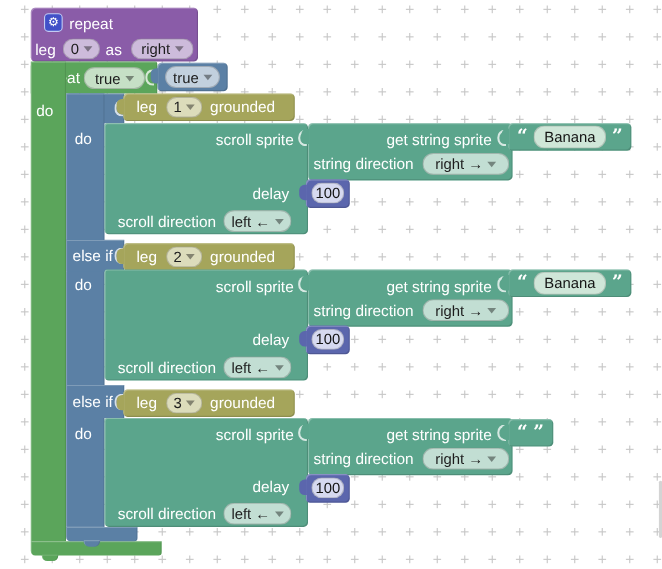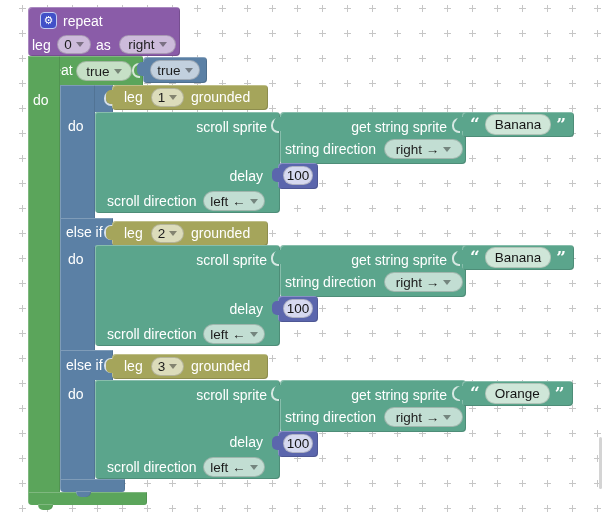--- a/index.html
+++ b/index.html
@@ -694,21 +694,20 @@
     <span class="qfld" style="background:#cfe6d8;">Banana</span>
     <span class="qmark">”</span>
   </div>
   <div class="quoteblk tab" style="left:462px;top:245px;background:#5ba58c;">
     <span class="qmark">“</span>
     <span class="qfld" style="background:#cfe6d8;">Banana</span>
     <span class="qmark">”</span>
   </div>
   <div class="quoteblk tab" style="left:462px;top:381px;background:#5ba58c;">
     <span class="qmark">“</span>
-    <span class="qfld" style="background:#cfe6d8;">Orange</span>
     <span class="qmark">”</span>
   </div>
 
   <div class="blk tab" style="left:278px;top:163px;width:40px;height:26px;background:#5b66ad;">
     <span class="fld" style="left:5px;top:3px;width:30px;height:19px;background:#d6d9f0;">100</span>
   </div>
   <div class="blk tab" style="left:278px;top:296px;width:40px;height:26px;background:#5b66ad;">
     <span class="fld" style="left:5px;top:3px;width:30px;height:19px;background:#d6d9f0;">100</span>
   </div>
   <div class="blk tab" style="left:278px;top:431px;width:40px;height:26px;background:#5b66ad;">

